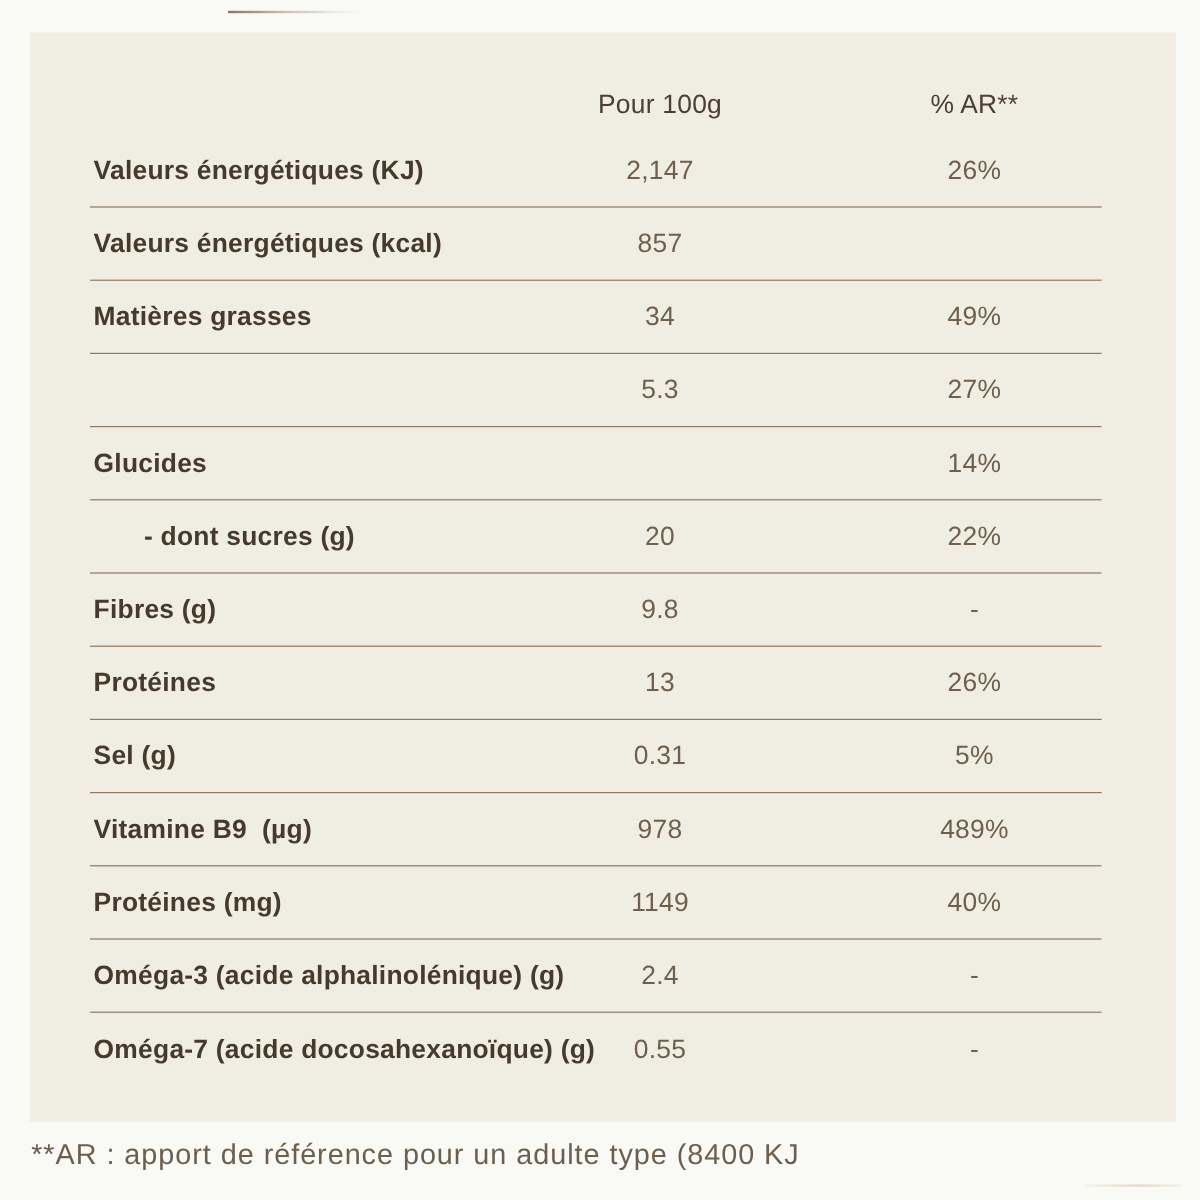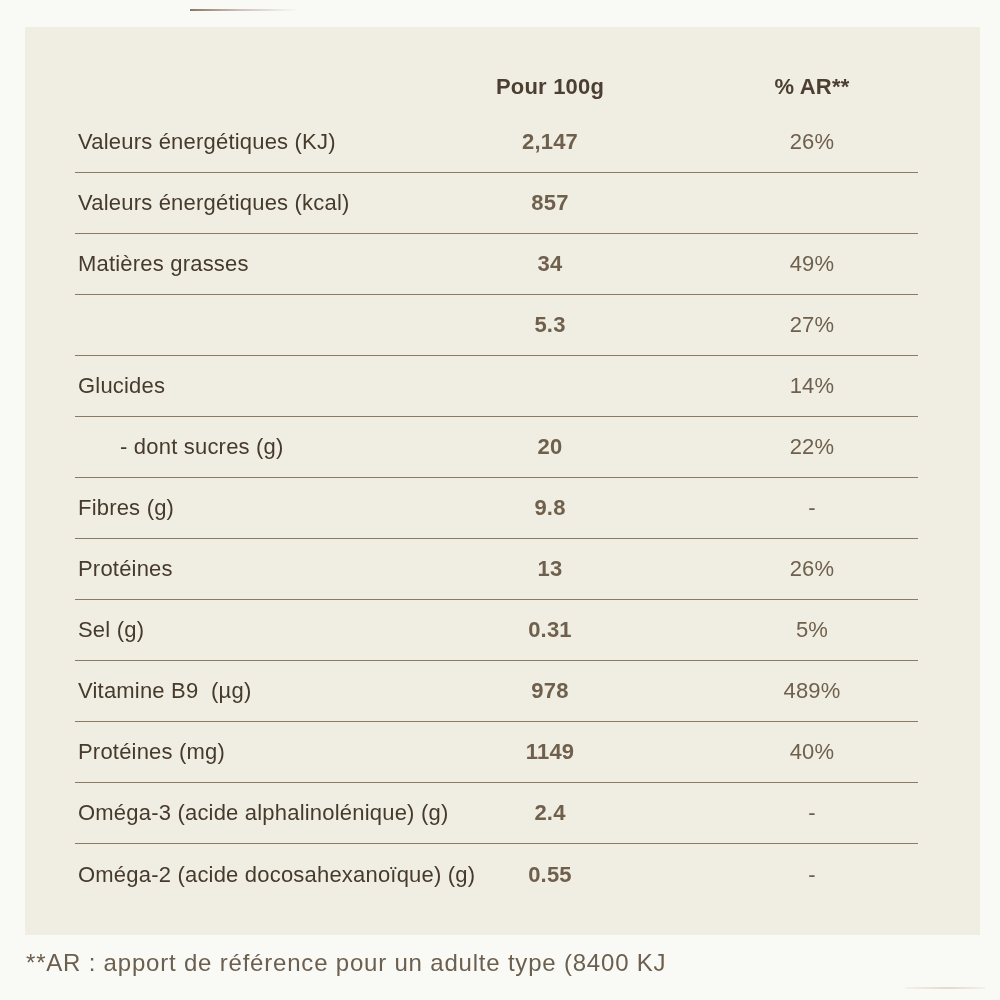--- a/index.html
+++ b/index.html
@@ -40,24 +40,24 @@
     border-bottom:1px solid var(--divider);
   }
   .row.last{border-bottom:none;}
   .cell{
     position:absolute;top:0;bottom:0;
     display:flex;align-items:center;
     font-size:22px;
     letter-spacing:.2px;
     white-space:nowrap;
   }
-  .hdr .cell{top:35px;font-weight:bold;color:var(--header-text);}
-  .lbl{left:3px;color:var(--label-text);}
+  .hdr .cell{top:35px;font-weight:normal;color:var(--header-text);}
+  .lbl{left:3px;color:var(--label-text);font-weight:bold;}
   .row.indent .lbl{left:45px;}
-  .val{left:370px;width:210px;justify-content:center;color:var(--value-text);font-weight:bold;}
+  .val{left:370px;width:210px;justify-content:center;color:var(--value-text);}
   .ar{left:632px;width:210px;justify-content:center;color:var(--value-text);}
   .footnote{
     position:absolute;
     left:26px;top:946px;height:34px;
     display:flex;align-items:center;
     font-size:24px;
     letter-spacing:.8px;
     color:var(--footnote-text);
     white-space:nowrap;
   }
@@ -147,21 +147,21 @@
       <span class="cell ar">40%</span>
     </div>
 
     <div class="row">
       <span class="cell lbl">Oméga-3 (acide alphalinolénique) (g)</span>
       <span class="cell val">2.4</span>
       <span class="cell ar">-</span>
     </div>
 
     <div class="row last">
-      <span class="cell lbl">Oméga-2 (acide docosahexanoïque) (g)</span>
+      <span class="cell lbl">Oméga-7 (acide docosahexanoïque) (g)</span>
       <span class="cell val">0.55</span>
       <span class="cell ar">-</span>
     </div>
 
   </div>
 </div>
 
 <div class="footnote">**AR : apport de référence pour un adulte type (8400 KJ</div>
 
 <div class="artifact-top"></div>

